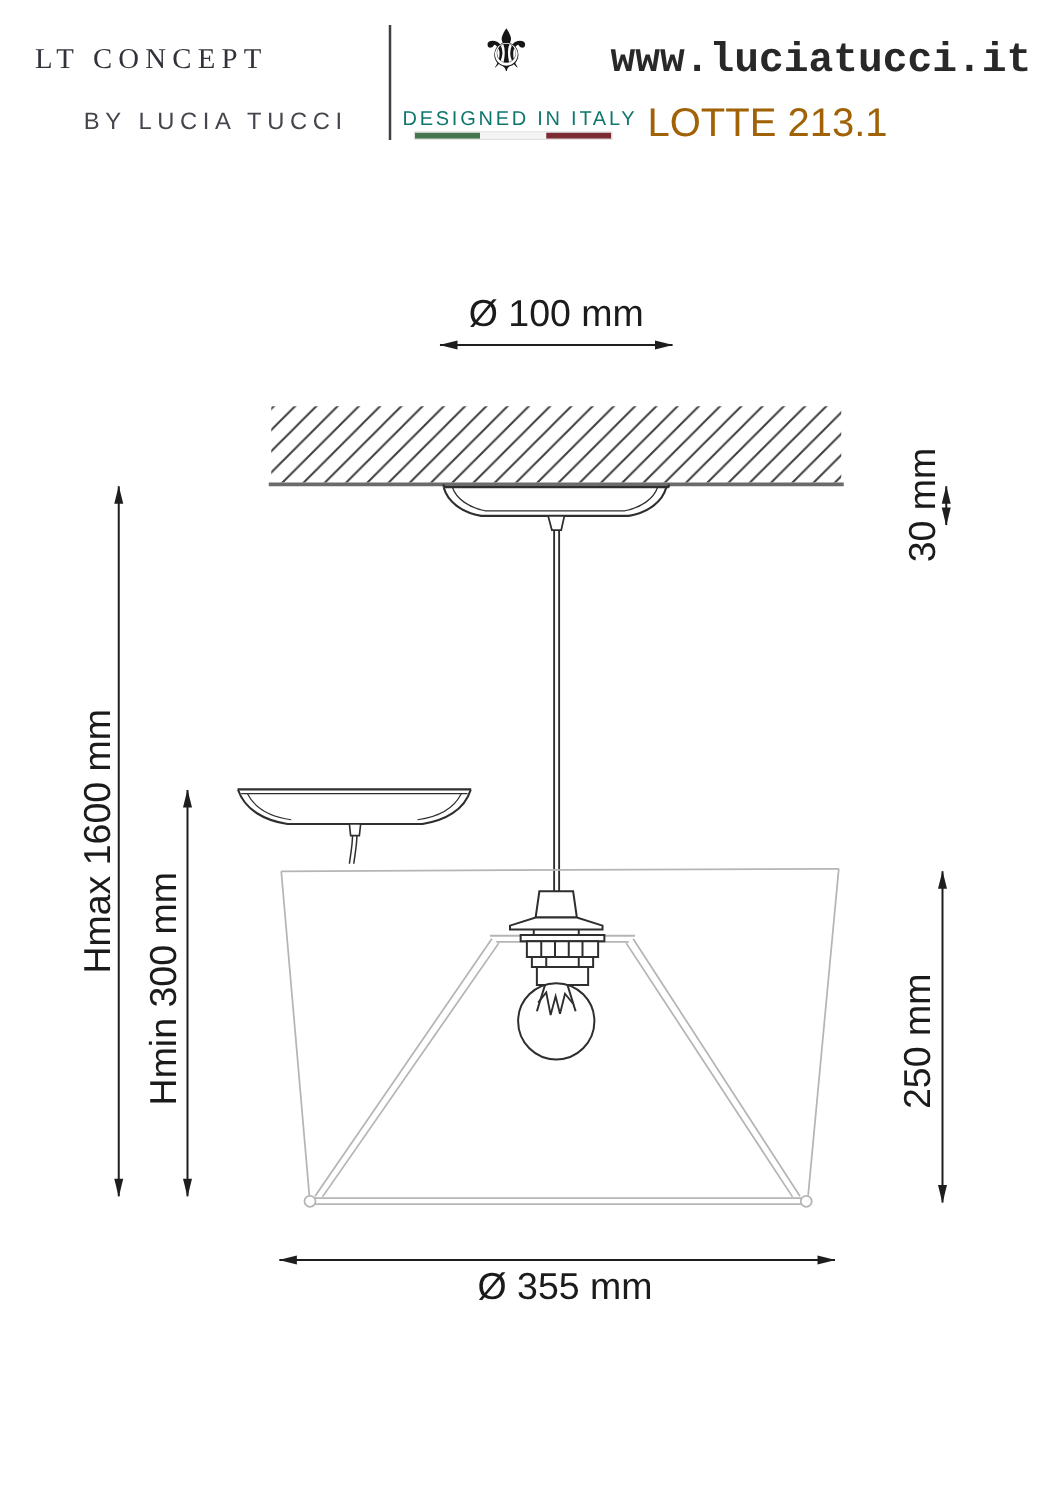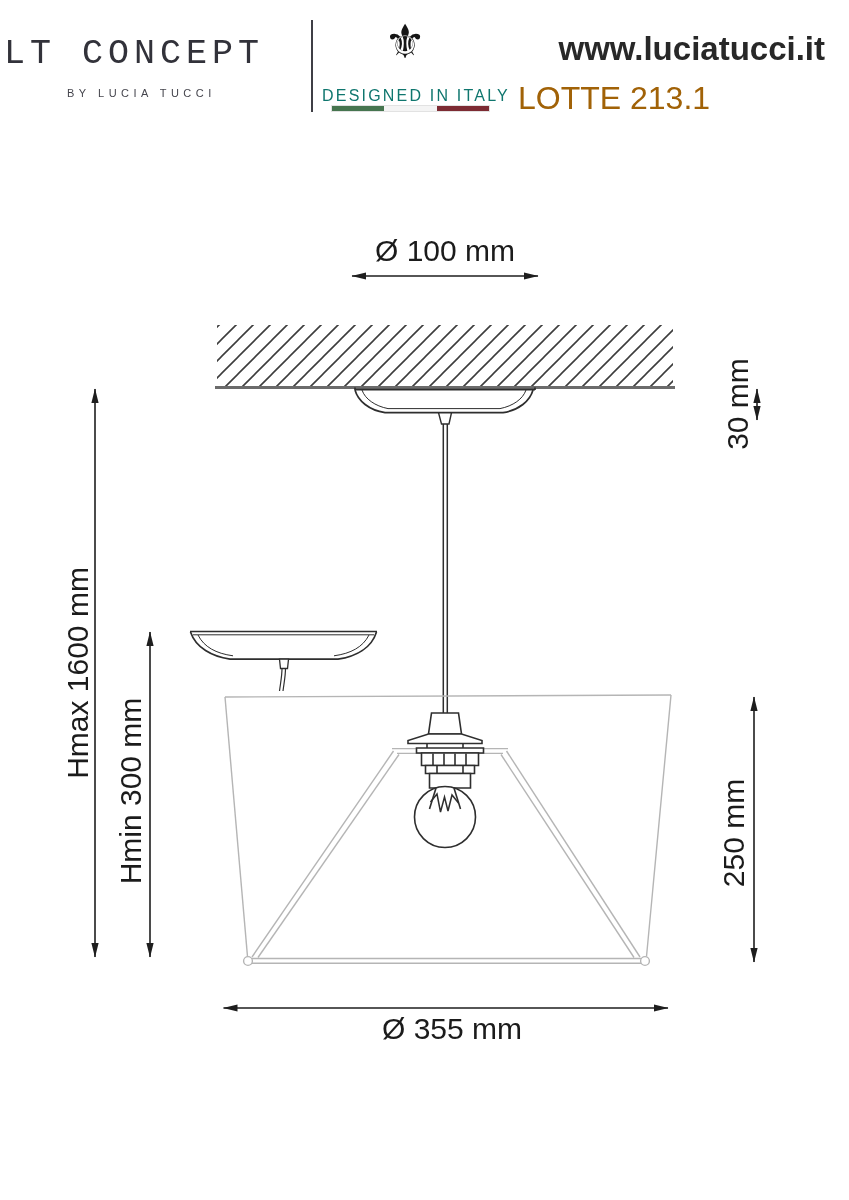--- a/index.html
+++ b/index.html
@@ -1,29 +1,29 @@
 <!DOCTYPE html>
 <html><head>
 <meta charset="utf-8">
 <style>
   html,body{margin:0;padding:0;background:#ffffff;}
   body{width:849px;height:1200px;position:relative;overflow:hidden;
        font-family:"Liberation Sans",sans-serif;}
   .abs{position:absolute;}
   
-  .logo-title{left:4px;top:34px;font-family:Liberation Mono, monospace;
-    font-size:35px;font-weight:400;letter-spacing:5px;color:#32323a;white-space:nowrap;}
-  .logo-sub{left:67px;top:87px;font-size:11px;letter-spacing:4.5px;color:#45454d;white-space:nowrap;}
+  .logo-title{left:28px;top:34px;font-family:Liberation Serif, serif;
+    font-size:23px;font-weight:400;letter-spacing:5px;color:#32323a;white-space:nowrap;}
+  .logo-sub{left:67px;top:87px;font-size:19px;letter-spacing:4.5px;color:#45454d;white-space:nowrap;}
   .hdr-divider{left:311px;top:20px;width:2px;height:92px;background:#3f3f46;}
   .fleur{left:384px;top:18px;font-family:"DejaVu Sans",sans-serif;font-size:47px;
     line-height:1;color:#161616;}
   .designed{left:322px;top:87px;font-size:16px;letter-spacing:2.2px;color:#0f766e;white-space:nowrap;}
   .flagbar{left:332px;top:106px;width:157px;height:5px;display:flex;outline:1px solid #e2e2e2;}
   .flagbar span{flex:1 1 0;height:100%;}
-  .website{top:30px;right:24px;font-size:33px;font-weight:bold;color:#282828;white-space:nowrap;}
+  .website{top:30px;right:24px;font-size:33px;font-weight:bold;color:#282828;white-space:nowrap;font-family:Liberation Mono, monospace;}
   .model{left:518px;top:80px;font-size:32px;color:#a16207;white-space:nowrap;}
   
   svg{position:absolute;left:0;top:0;}
   .dimline{stroke:#1e1e1e;stroke-width:1.6;}
   .dimtext{fill:#1b1b1b;font-family:"Liberation Sans",sans-serif;font-size:30px;}
   .dark{stroke:#2e2e2e;fill:none;}
   .darkfill{stroke:#2e2e2e;fill:#ffffff;}
   .shade{stroke:#b5b5b5;fill:none;stroke-width:1.4;}
 </style>
 </head>

